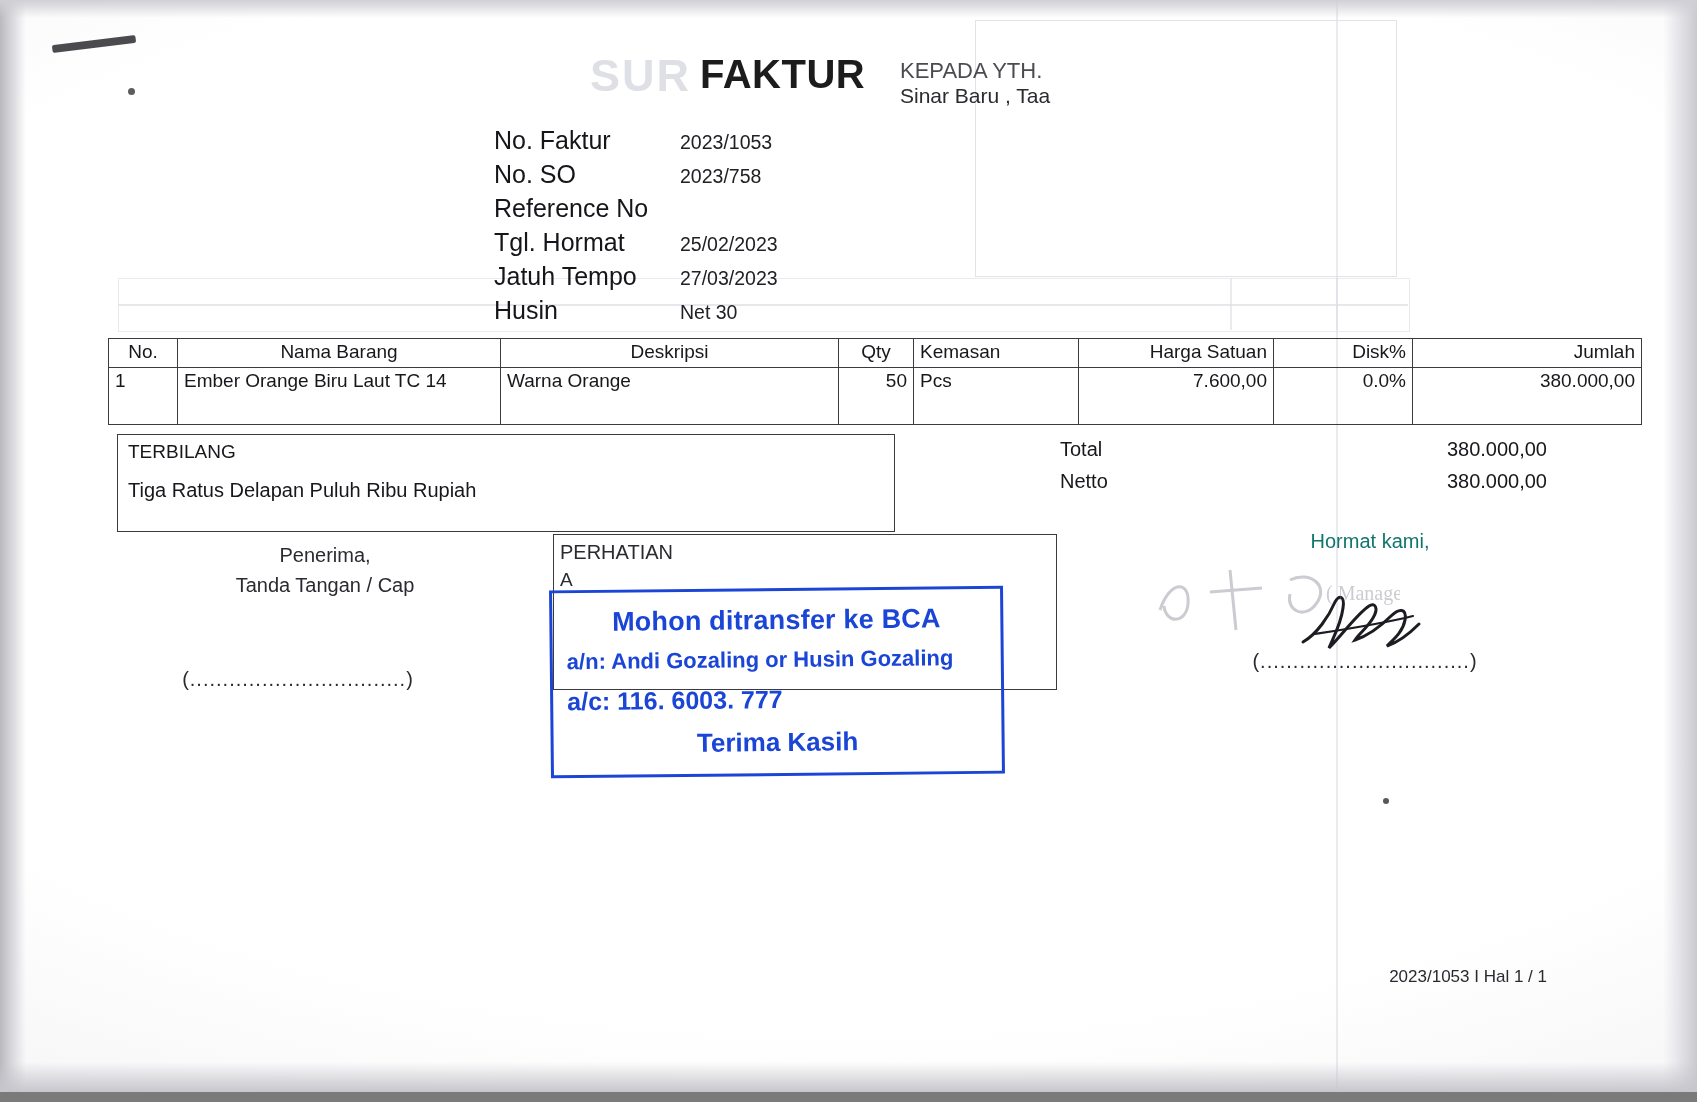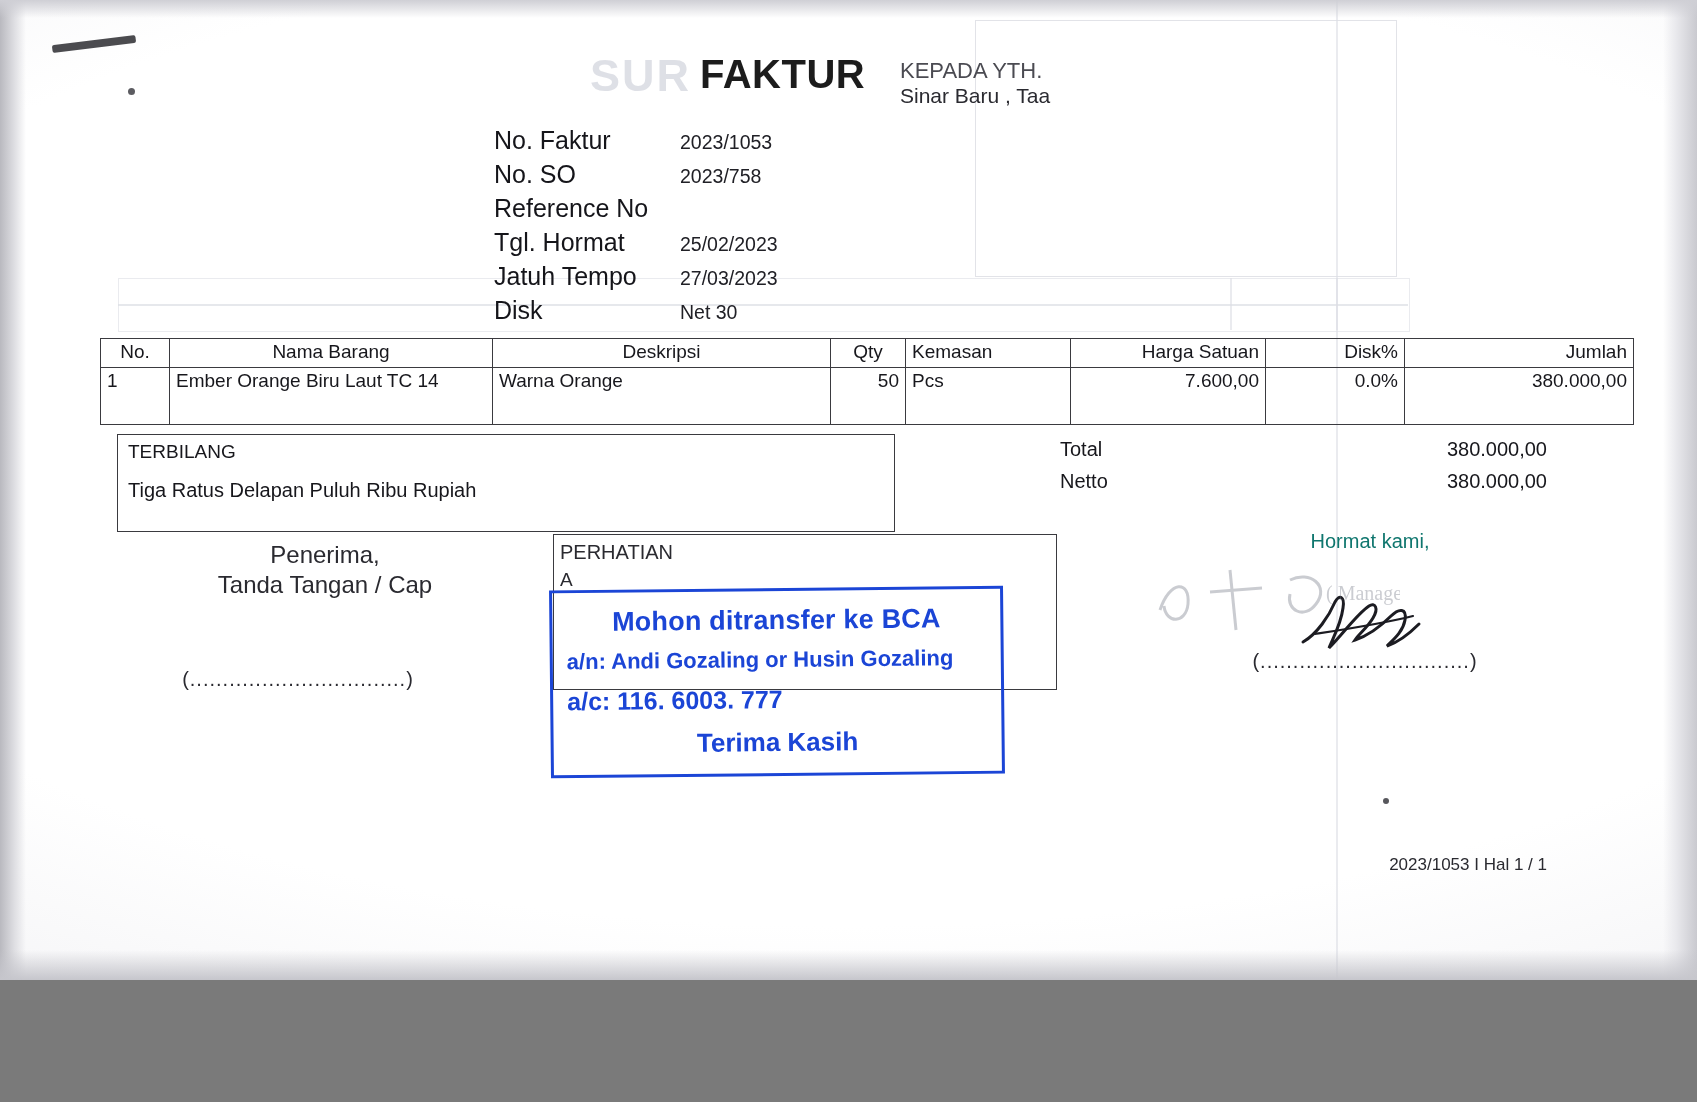--- a/index.html
+++ b/index.html
@@ -6,21 +6,21 @@
     margin: 0;
     padding: 0;
     background: #7a7a7a;
   }
   body {
     font-family: "Liberation Sans", sans-serif;
   }
   .page {
     position: relative;
     width: 1697px;
-    height: 980px;
+    height: 1092px;
     background: #ffffff;
     overflow: hidden;
   }
   
   .paper {
     position: absolute;
     inset: 0;
     background:
       radial-gradient(ellipse 120% 90% at 50% 45%, #ffffff 55%, #f4f4f6 78%, #e6e6ea 100%);
   }
@@ -124,21 +124,21 @@
     color: #15151a;
   }
   .meta-value {
     font-size: 19.5px;
     color: #202026;
   }
 
   
   .items {
     position: absolute;
-    left: 100px; top: 338px;
+    left: 108px; top: 338px;
     width: 1431px;
     border-collapse: collapse;
     table-layout: fixed;
   }
   .items th, .items td {
     border: 1.2px solid #3a3a3f;
     font-size: 19px;
     color: #17171c;
     padding: 2px 6px;
     vertical-align: top;
@@ -202,21 +202,21 @@
   }
   .totals-label { }
   .totals-value { }
 
   
   .penerima {
     position: absolute;
     left: 175px; top: 540px;
     width: 300px;
     text-align: center;
-    font-size: 24px;
+    font-size: 20px;
     color: #2a2a30;
     line-height: 30px;
   }
   .penerima-dots {
     position: absolute;
     left: 118px; top: 668px;
     width: 360px;
     text-align: center;
     font-size: 20px;
     color: #2a2a30;
@@ -378,21 +378,21 @@
     </div>
     <div class="meta-row">
       <div class="meta-label">Tgl. Hormat</div>
       <div class="meta-value">25/02/2023</div>
     </div>
     <div class="meta-row">
       <div class="meta-label">Jatuh Tempo</div>
       <div class="meta-value">27/03/2023</div>
     </div>
     <div class="meta-row">
-      <div class="meta-label">Disk</div>
+      <div class="meta-label">Husin</div>
       <div class="meta-value">Net 30</div>
     </div>
   </div>
 
   <table class="items">
     <thead>
       <tr>
         <th class="c-no">No.</th>
         <th class="c-nama">Nama Barang</th>
         <th class="c-desk">Deskripsi</th>

